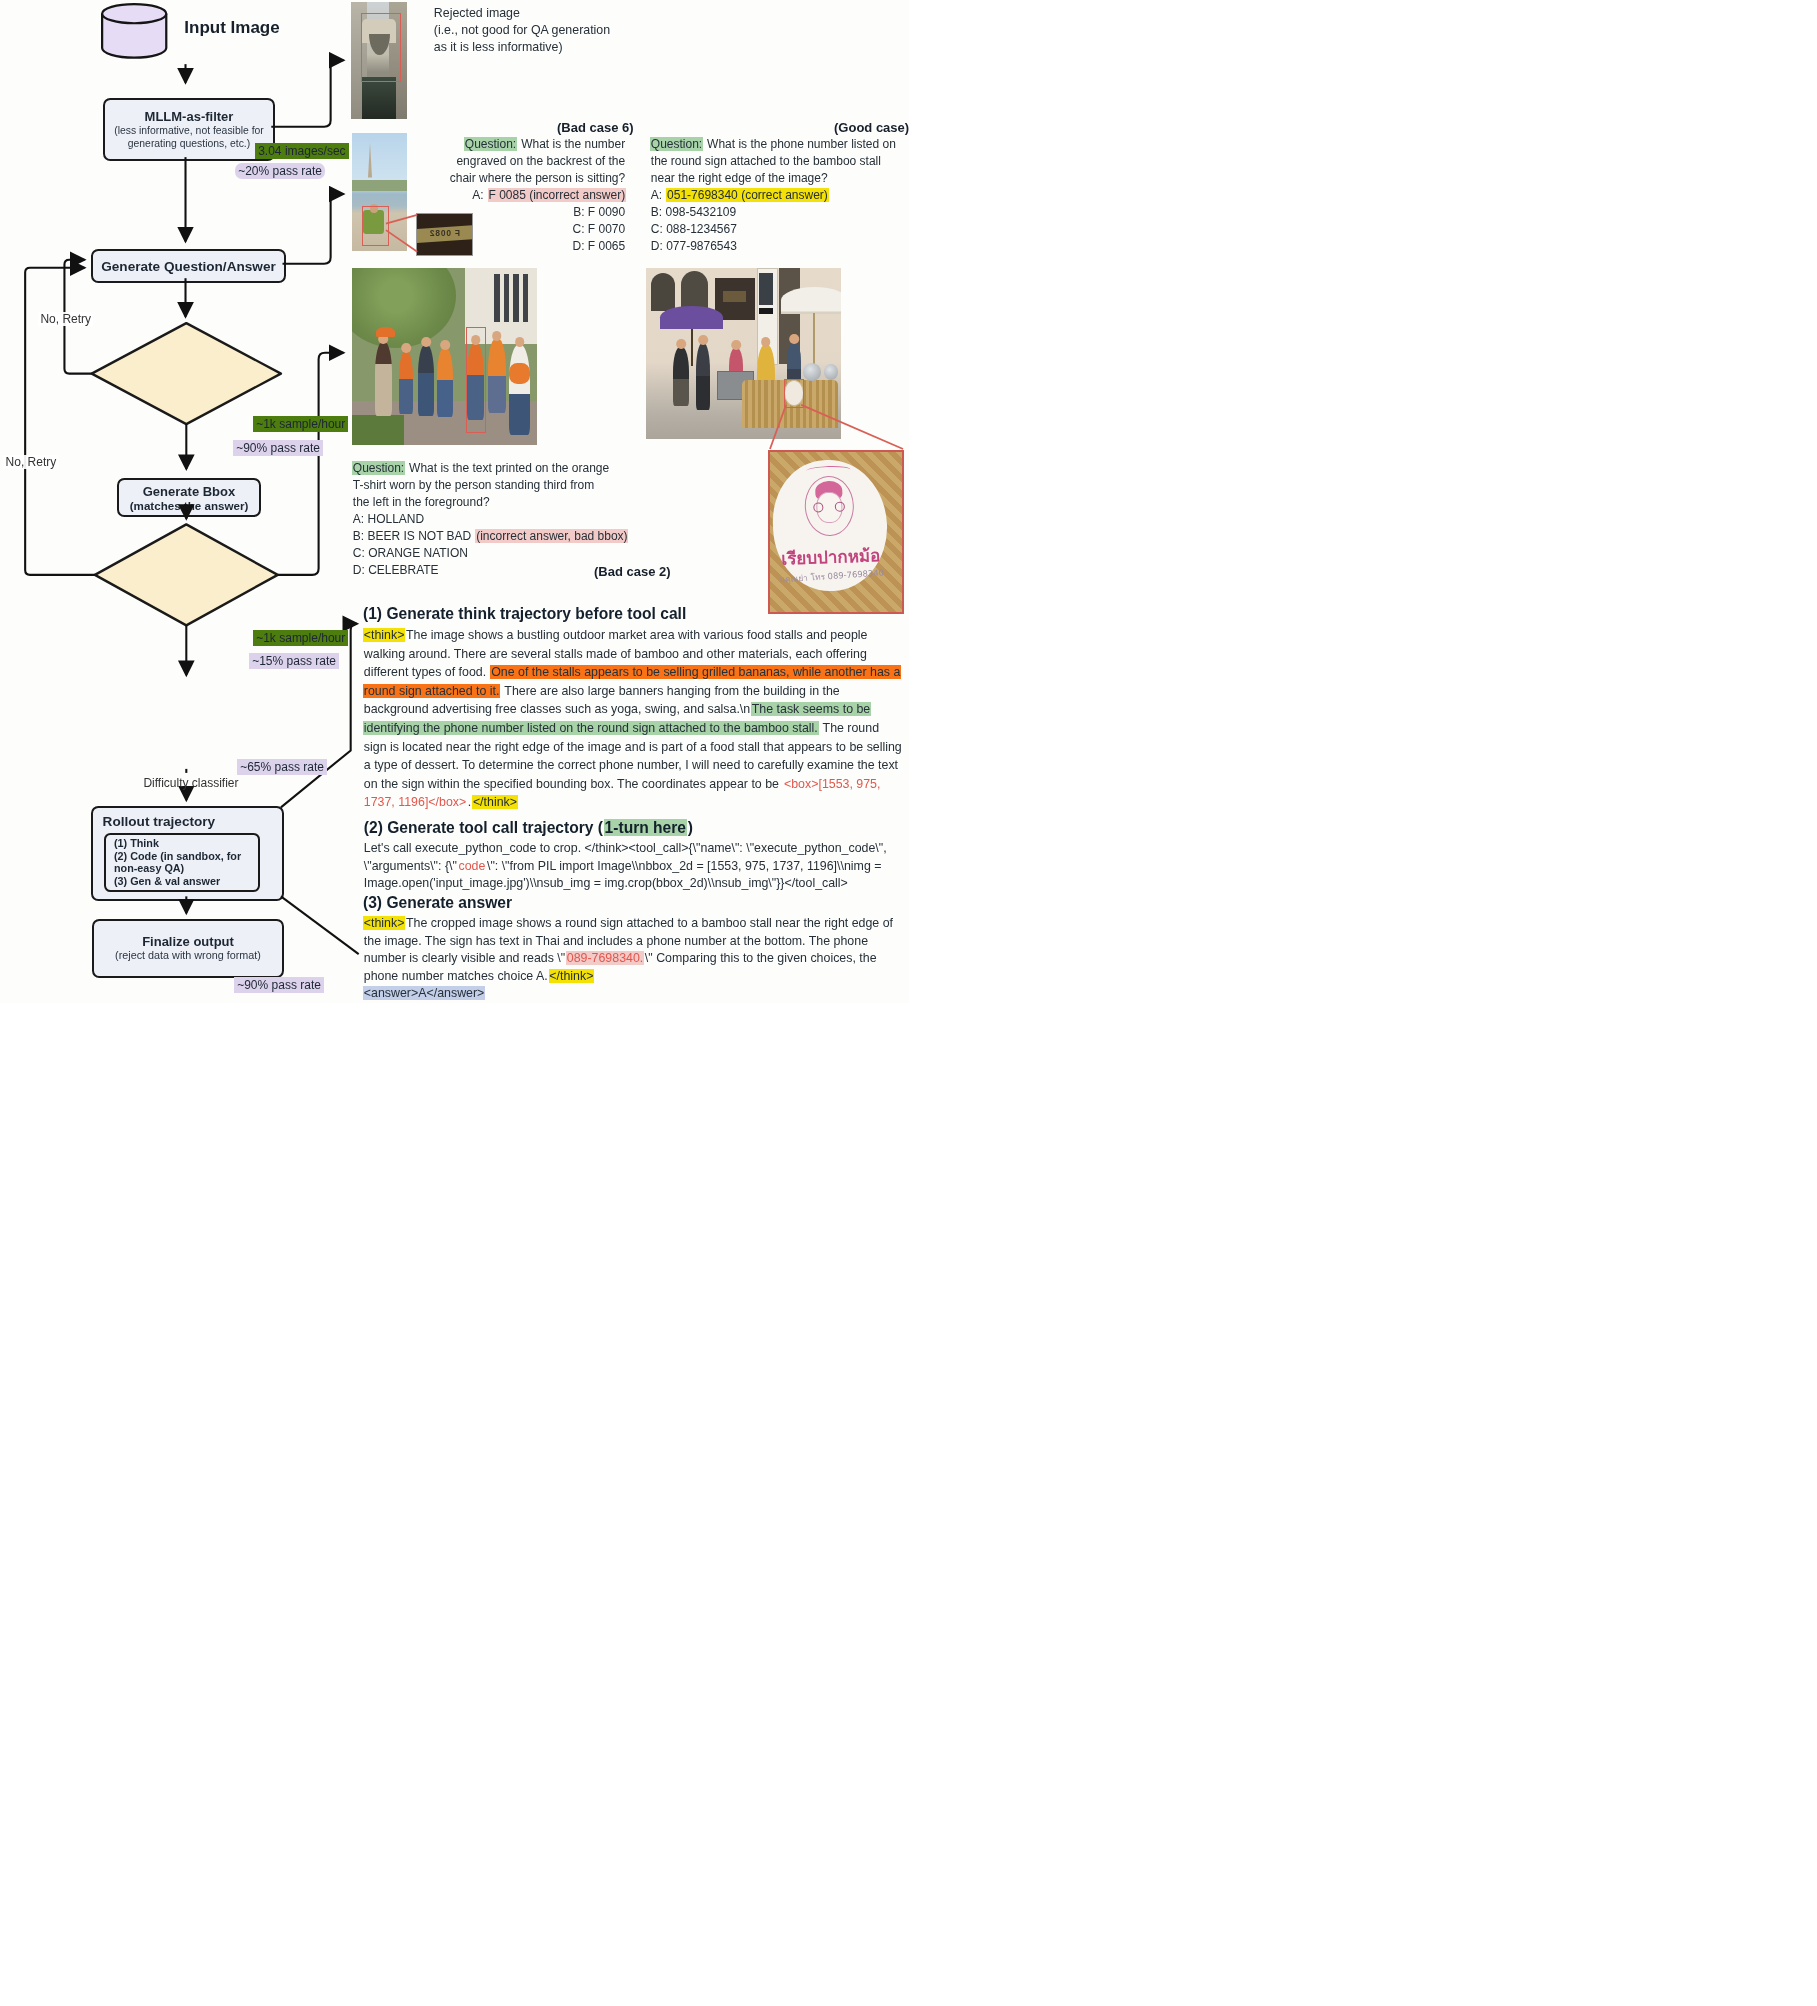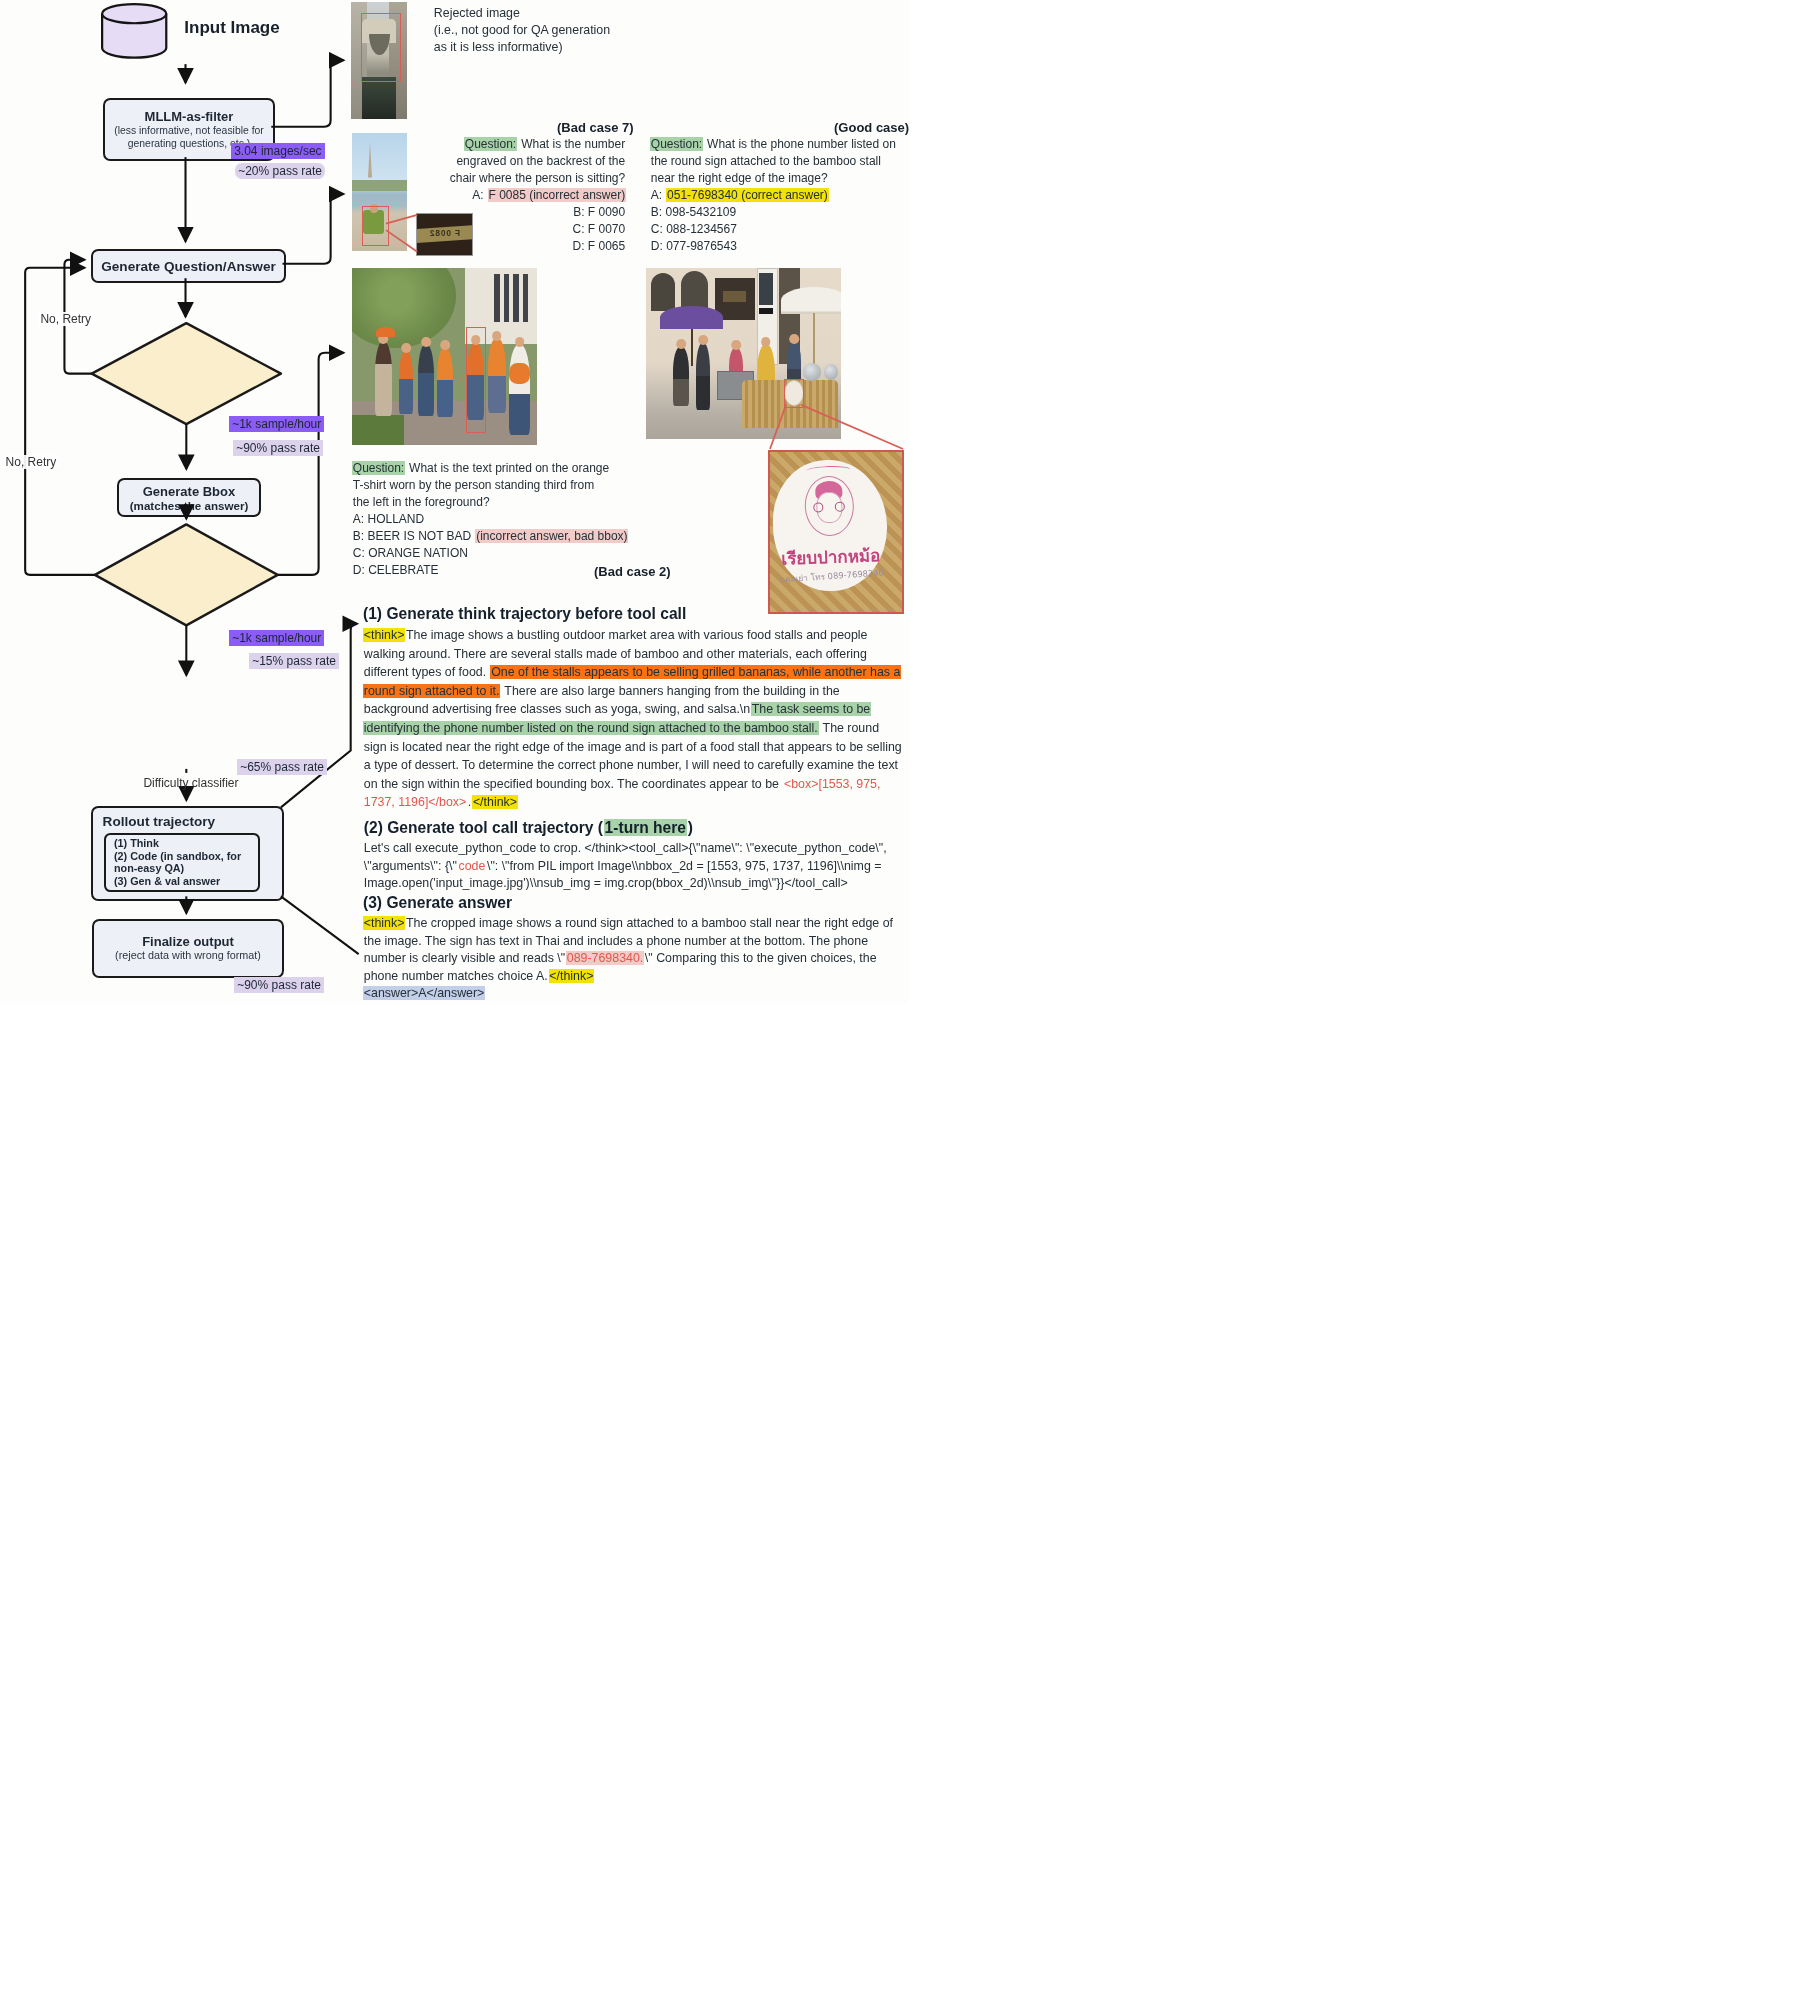--- a/index.html
+++ b/index.html
@@ -9,21 +9,21 @@
   
   .fbox{position:absolute;background:#edf0f7;border:2px solid #1a1a1a;border-radius:7.2px;z-index:2;
         display:flex;flex-direction:column;justify-content:center;align-items:center;text-align:center;}
   .fbox .t1{font-weight:bold;font-size:13px;color:#1d2733;}
   .fbox .t2{font-size:10.4px;color:#2c3642;line-height:13.2px;}
   .dtext{position:absolute;z-index:3;text-align:center;}
   .dtext .t1{font-weight:bold;font-size:12.4px;color:#1d2733;}
   .dtext .t2{font-size:10px;color:#2c3642;line-height:12.4px;}
   
   .badge{position:absolute;z-index:6;font-size:12px;padding:0.8px 3.2px;color:#1d2733;white-space:nowrap;}
-  .badge.y{background:#8b5cf6;}
+  .badge.y{background:#4d7c0f;margin-left:24px;}
   .badge.p{background:#dcd2ec;}
   .small-label{position:absolute;z-index:6;font-size:12px;color:#333;background:rgba(255,255,255,.92);padding:0 2.4px;white-space:nowrap;}
   
   .qa{position:absolute;z-index:3;font-size:12px;line-height:17px;color:#263038;}
   .qa .ln{white-space:nowrap;}
   .qa.right .ln{text-align:right;}
   .case-label{position:absolute;z-index:3;font-weight:bold;font-size:13px;color:#17202b;white-space:nowrap;}
   .para{position:absolute;z-index:3;font-size:12.4px;line-height:18.6px;color:#263038;}
   .para .ln{white-space:nowrap;}
   .para.lh22 .ln{line-height:17.6px;}
@@ -180,21 +180,21 @@
     <div class="shape" style="left:17.6px;top:32px;width:21px;height:21px;background:#6d6a5e;border-radius:0 0 50% 50%/0 0 100% 100%;"></div>
     <div class="shape" style="left:11.2px;bottom:0;width:34px;height:42px;background:linear-gradient(#3d4a3e,#232a24);"></div>
     <div class="bbox" style="left:10.4px;top:11.2px;width:38px;height:67px;"></div>
   </div>
   <div class="qa" style="left:433px;top:4.8px;font-size:12.4px;line-height:17px;">
       <div class="ln"><span class="sg">Rejected image</span></div>
       <div class="ln"><span class="sg">(i.e., not good for QA generation</span></div>
       <div class="ln"><span class="sg">as it is less informative)</span></div>
     </div>
 
-  <div class="case-label" style="left:557px;top:120px;">(Bad case 7)</div>
+  <div class="case-label" style="left:557px;top:120px;">(Bad case 6)</div>
   <div class="img paris" style="left:352px;top:133px;width:55px;height:118px;">
     <div class="shape" style="left:16px;top:9.6px;width:4px;height:35px;background:#b9a98f;clip-path:polygon(50% 0,100% 100%,0 100%);"></div>
     <div class="shape" style="left:0;top:47px;width:100%;height:11.2px;background:#8fa37a;"></div>
     <div class="shape" style="left:11.2px;top:77px;width:21px;height:24px;background:#7a9a3f;border-radius:3.2px;"></div>
     <div class="shape" style="left:17.6px;top:71px;width:8.8px;height:8.8px;border-radius:50%;background:#caa27e;"></div>
     <div class="bbox" style="left:10.4px;top:73px;width:25px;height:38px;"></div>
   </div>
   <div class="img inset-chair" style="left:416px;top:213px;width:55px;height:41px;">
     <div class="shape" style="left:-3.2px;top:13px;width:64px;height:14.4px;background:#9a8a52;transform:rotate(-4deg);"></div>
     <div class="shape" style="left:0;top:14.4px;width:55px;text-align:center;font-weight:bold;font-size:8.4px;color:#3a3322;transform:scaleX(-1);letter-spacing:0.8px;">F 0082</div>

